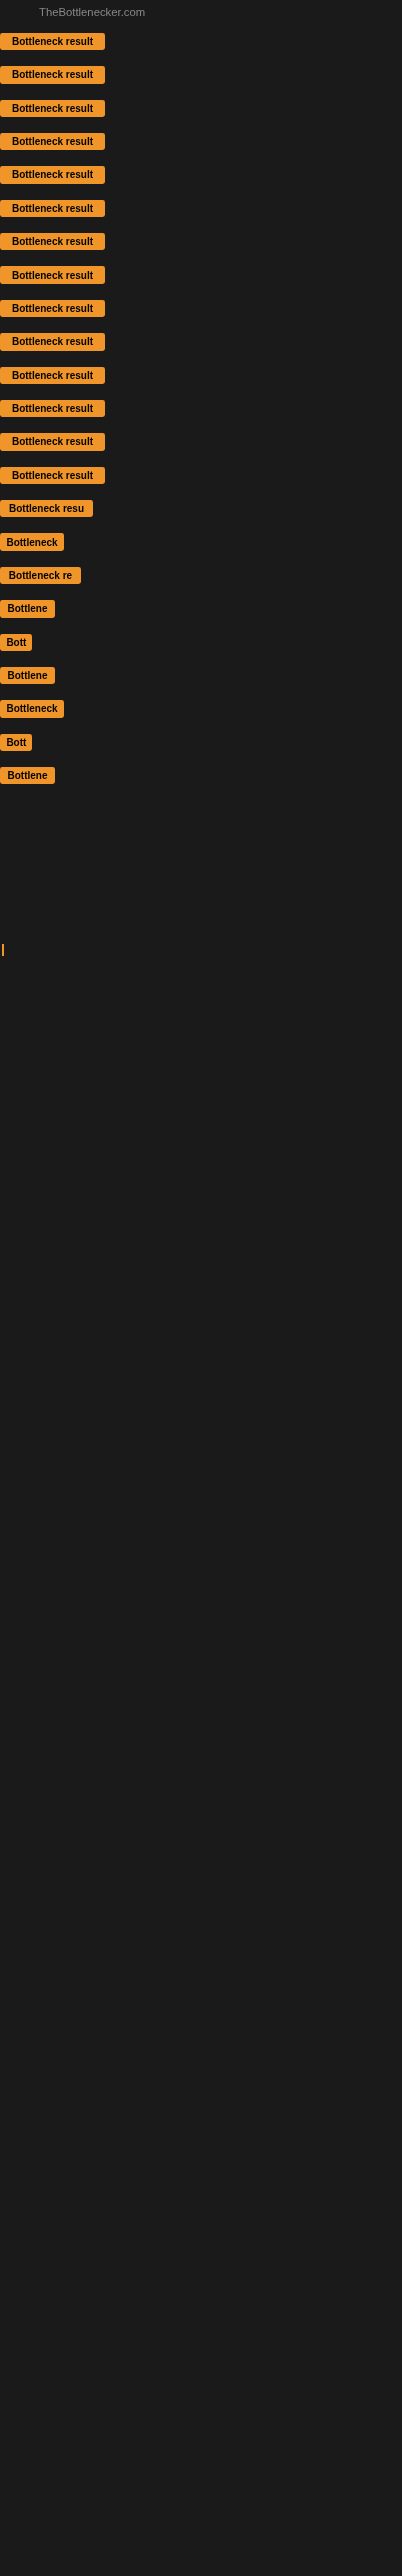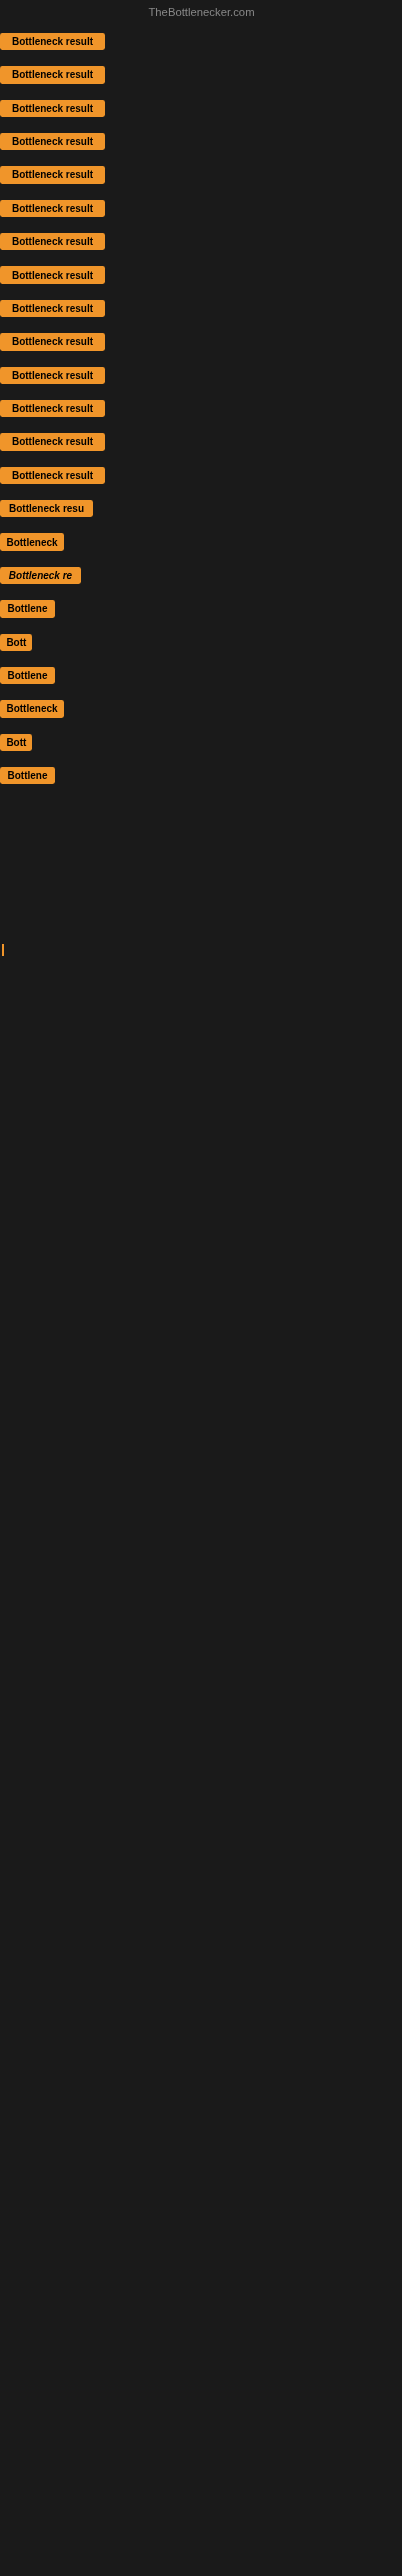--- a/index.html
+++ b/index.html
@@ -10,24 +10,24 @@
 
     body {
       width: 403px;
       min-height: 2576px;
       background-color: #1a1a1a;
       font-family: Arial, sans-serif;
       position: relative;
     }
 
     .site-header {
-      text-align: center;
       padding: 6.4px 0;
       color: #888;
       font-size: 11.3px;
+      margin-left: 39px;
     }
 
     .bottleneck-item {
       display: flex;
       align-items: center;
       margin: 0 0 0 0;
       padding: 8px 0 8px 0;
     }
 
     .bottleneck-badge {
@@ -104,21 +104,21 @@
     <div class="bottleneck-item">
       <div class="bottleneck-badge" style="max-width: 105px; width: 105px;">Bottleneck result</div>
     </div>
     <div class="bottleneck-item">
       <div class="bottleneck-badge" style="max-width: 93px; width: 93px;">Bottleneck resu</div>
     </div>
     <div class="bottleneck-item">
       <div class="bottleneck-badge" style="max-width: 64px; width: 64px;">Bottleneck</div>
     </div>
     <div class="bottleneck-item">
-      <div class="bottleneck-badge" style="max-width: 81px; width: 94px; font-style: italic;">Bottleneck re</div>
+      <div class="bottleneck-badge" style="max-width: 81px; width: 94px;">Bottleneck re</div>
     </div>
     <div class="bottleneck-item">
       <div class="bottleneck-badge" style="max-width: 55px; width: 55px;">Bottlene</div>
     </div>
     <div class="bottleneck-item">
       <div class="bottleneck-badge" style="max-width: 32px; width: 32px;">Bott</div>
     </div>
     <div class="bottleneck-item">
       <div class="bottleneck-badge" style="max-width: 55px; width: 55px;">Bottlene</div>
     </div>

